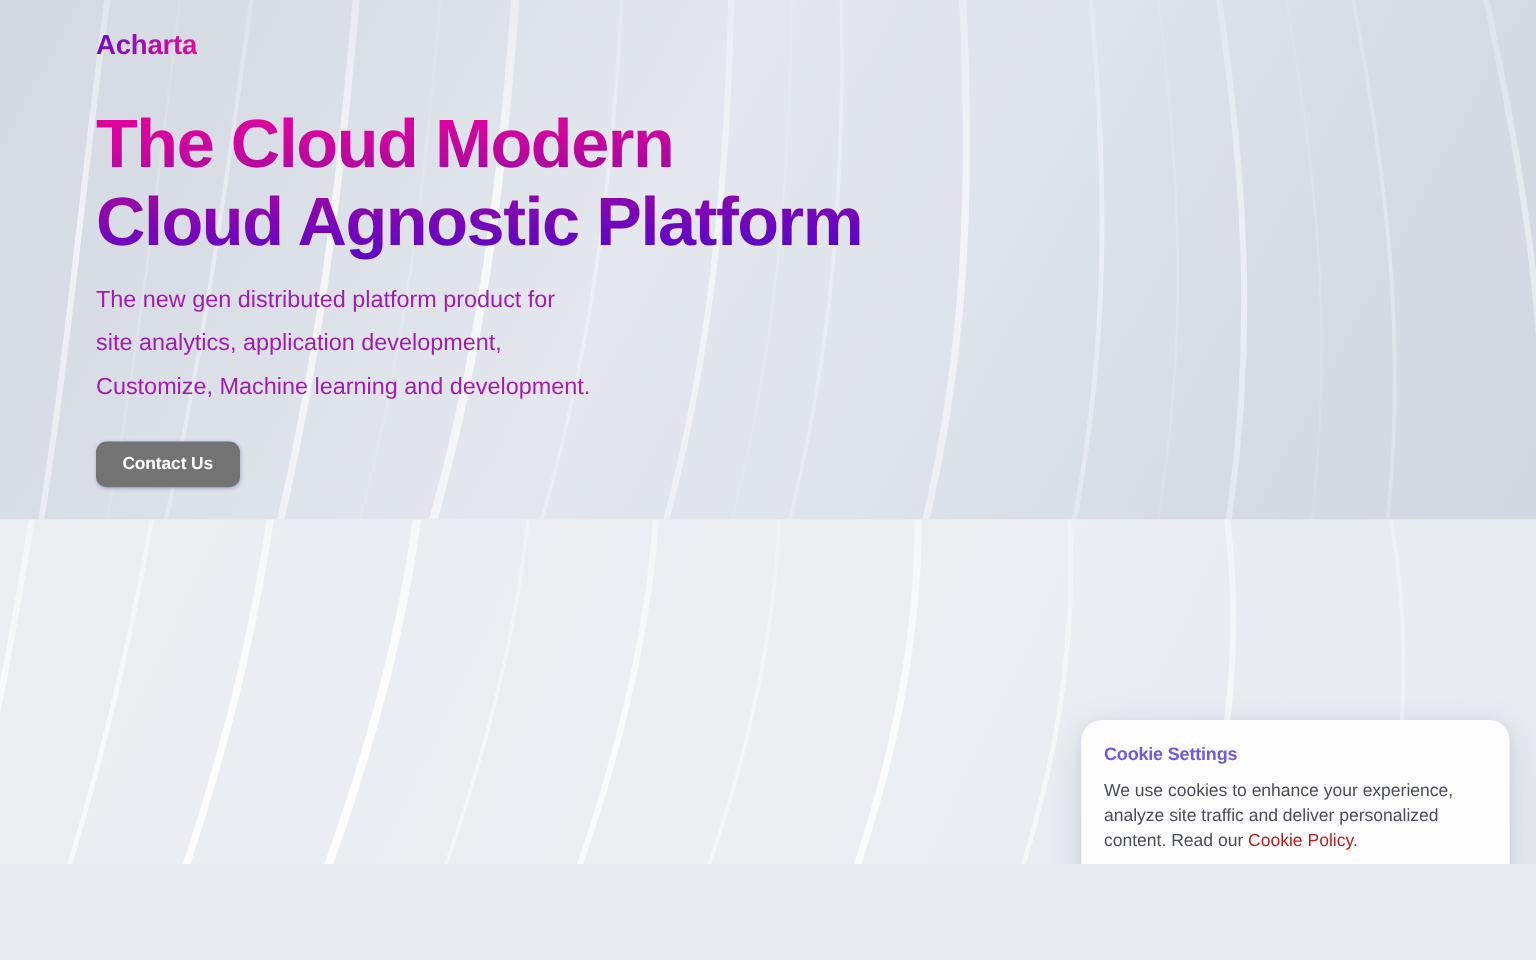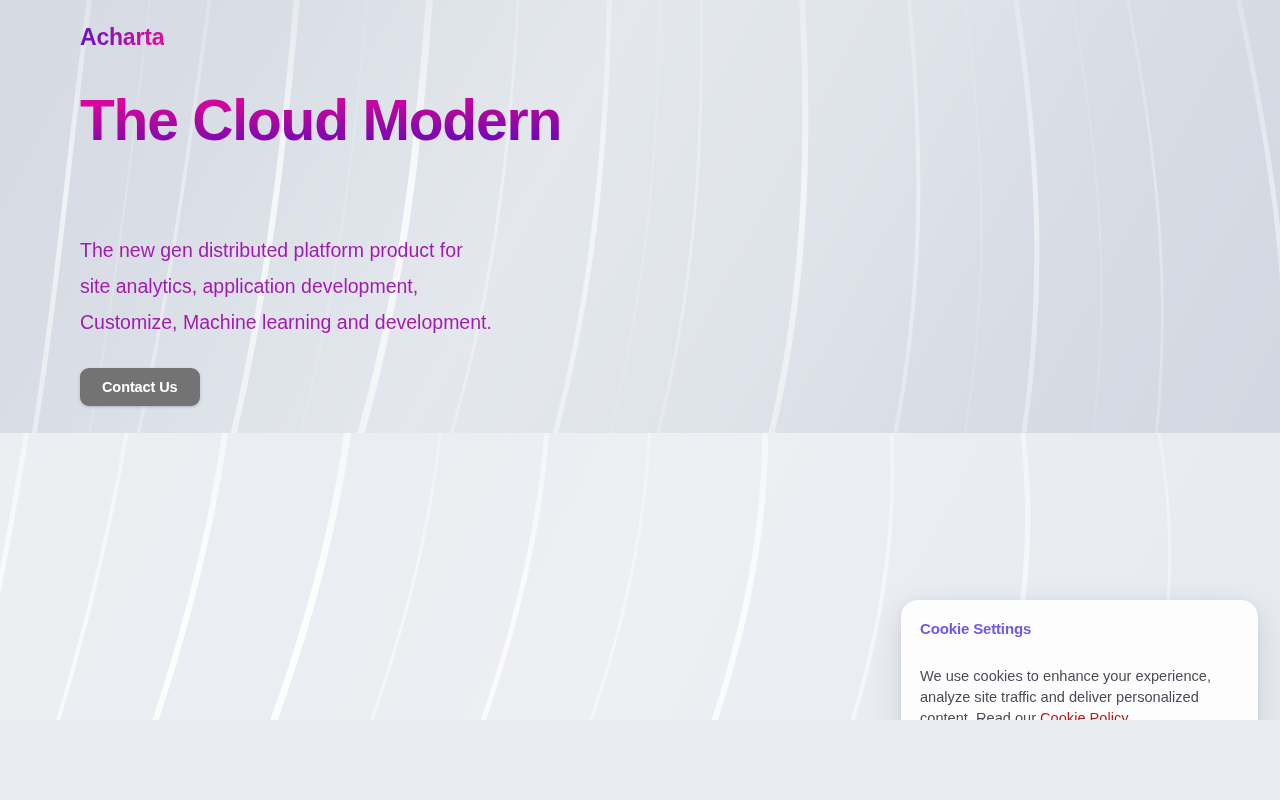--- a/index.html
+++ b/index.html
@@ -78,21 +78,21 @@
 
   
   .cookie-card {
     position:absolute; left:901px; top:600px; width:357px; height:180px;
     background:#fdfdfe; border-radius:17px;
     box-shadow:0 10px 34px rgba(40,50,90,.13), 0 2px 8px rgba(40,50,90,.07);
     padding:20px 19px 0 19px;
   }
   .cookie-title {
     font-size:15px; font-weight:700; color:#6d5be0; letter-spacing:-0.15px;
-    margin-bottom:29px;
+    margin-bottom:12px;
   }
   .cookie-body {
     font-size:14.6px; line-height:21px; color:#4a4d55; font-weight:400;
   }
   .cookie-link { color:#b91c1c; text-decoration:none; cursor:pointer; }
   .cookie-actions {
     position:absolute; left:19px; bottom:19px;
     display:flex; gap:10px; align-items:center;
   }
   .btn {
@@ -199,20 +199,21 @@
     <div class="peek peek-dark"></div>
     <div class="peek peek-purple"></div>
   </div>
 
   <div class="content">
 
     <div class="logo">Acharta</div>
 
     <h1 class="headline">
       <span class="l1">The Cloud Modern</span>
+      <span class="l2">Cloud Agnostic Platform</span>
     </h1>
 
     <p class="subtitle">
       <span>The new gen distributed platform product for</span>
       <span>site analytics, application development,</span>
       <span>Customize, Machine learning and development.</span>
     </p>
 
     <button class="cta">Contact Us</button>
 

